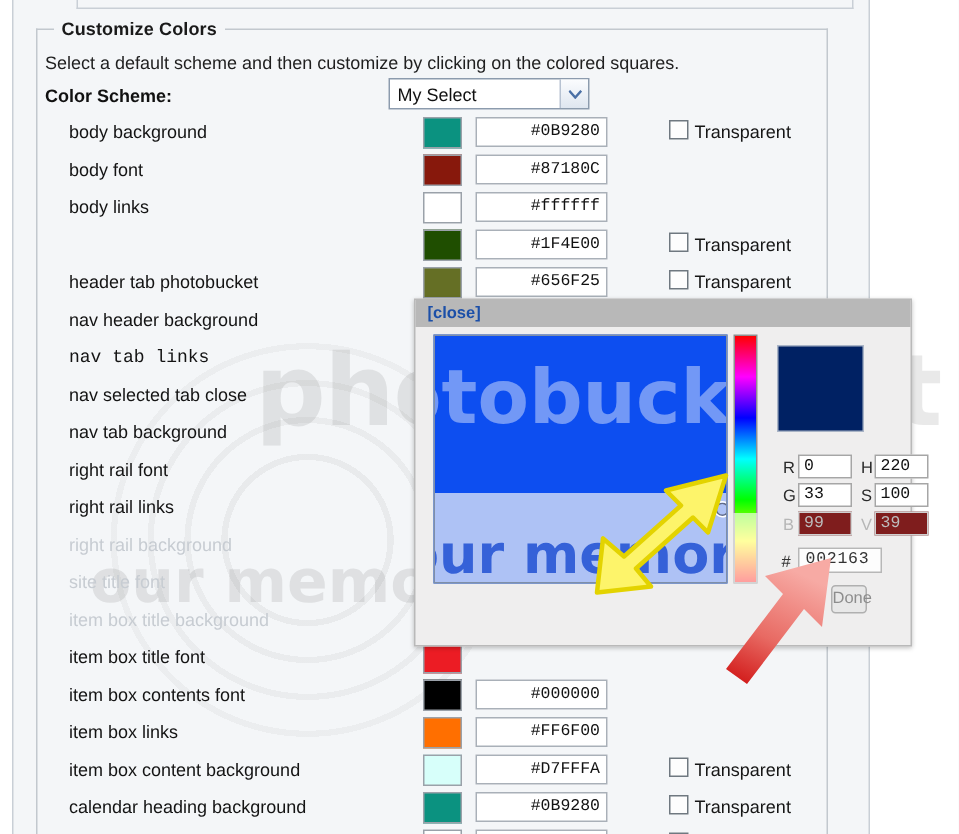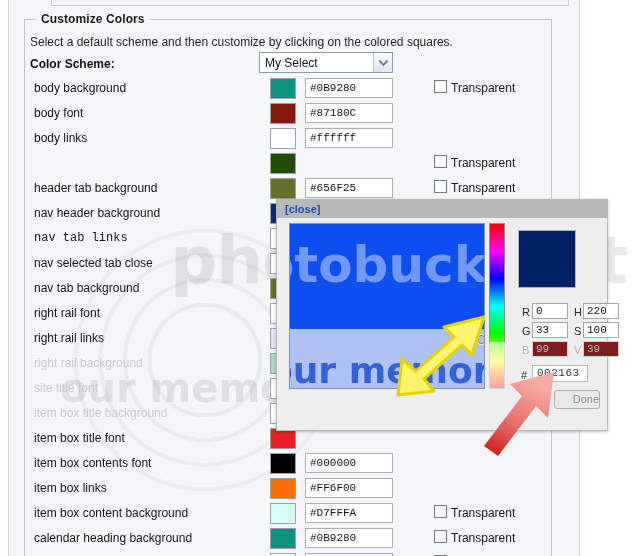--- a/index.html
+++ b/index.html
@@ -59,21 +59,21 @@
   }
   #scheme-arrow{
     position:absolute;left:373px;top:53px;width:19px;height:19px;
     background:linear-gradient(#fbfcfe,#dfe6f0);
     border-left:1px solid #b7c2d2;
     display:flex;align-items:center;justify-content:center;
     pointer-events:none;box-sizing:border-box;
   }
   #scheme-arrow svg{display:block;}
   
-  .row{position:absolute;left:4px;width:528px;height:25px;}
+  .row{position:absolute;left:16px;width:528px;height:25px;text-align:right;}
   .row-label{
     position:absolute;left:30px;top:5px;
     font-size:12px;color:#141414;white-space:nowrap;
   }
   .row-label.dim{color:#c7ccd2;}
   .swatch{
     position:absolute;left:266px;top:2px;width:26px;height:21px;
     border:1px solid #9aa1a9;box-sizing:border-box;cursor:pointer;
   }
   .hexfield{
@@ -197,21 +197,21 @@
     position:absolute;left:244px;top:169px;
     font-size:11px;color:#333;
   }
   #hex-input{
     position:absolute;left:255px;top:165px;width:56px;height:17px;
     border:1px solid #b7b7b7;background:#fdfdfd;box-sizing:border-box;
     font-family:"Liberation Mono", monospace;font-size:11px;color:#333;
     padding:0 4px;line-height:15px;cursor:text;letter-spacing:.5px;
   }
   #done-btn{
-    position:absolute;left:277px;top:190px;width:46px;height:19px;
+    position:absolute;left:277px;top:190px;width:24px;height:19px;
     border:1px solid #b0b0b0;border-radius:3px;
     background:#e8e8e8;box-sizing:border-box;
     font-size:11px;color:#8d8d8d;text-align:right;line-height:17px;
     cursor:pointer;
   }
   
   #arrow-yellow{position:absolute;left:396px;top:313px;width:94px;height:86px;pointer-events:none;}
   #arrow-red{position:absolute;left:480px;top:368px;width:82px;height:92px;pointer-events:none;}
 </style>
 </head>
@@ -252,25 +252,26 @@
         <div class="swatch" style="background: rgb(135, 24, 12);"></div>
         <div class="hexfield">#87180C</div>
       </div>
       <div class="row" style="top: 126px;">
         <div class="row-label">body links</div>
         <div class="swatch" style="background: rgb(255, 255, 255);"></div>
         <div class="hexfield">#ffffff</div>
       </div>
       <div class="row" style="top: 151px;">
         <div class="swatch" style="background: rgb(31, 78, 0);"></div>
+        <div class="hexfield">#1F4E00</div>
         <div class="chk"></div>
         <div class="chk-label">Transparent</div>
       </div>
       <div class="row" style="top: 176px;">
-        <div class="row-label">header tab background</div>
+        <div class="row-label">header tab photobucket</div>
         <div class="swatch" style="background: rgb(101, 111, 37);"></div>
         <div class="hexfield">#656F25</div>
         <div class="chk"></div>
         <div class="chk-label">Transparent</div>
       </div>
       <div class="row" style="top: 201px;">
         <div class="row-label">nav header background</div>
         <div class="swatch" style="background: rgb(13, 44, 117);"></div>
       </div>
       <div class="row" style="top: 226px; font-family: Liberation Mono, monospace;">

